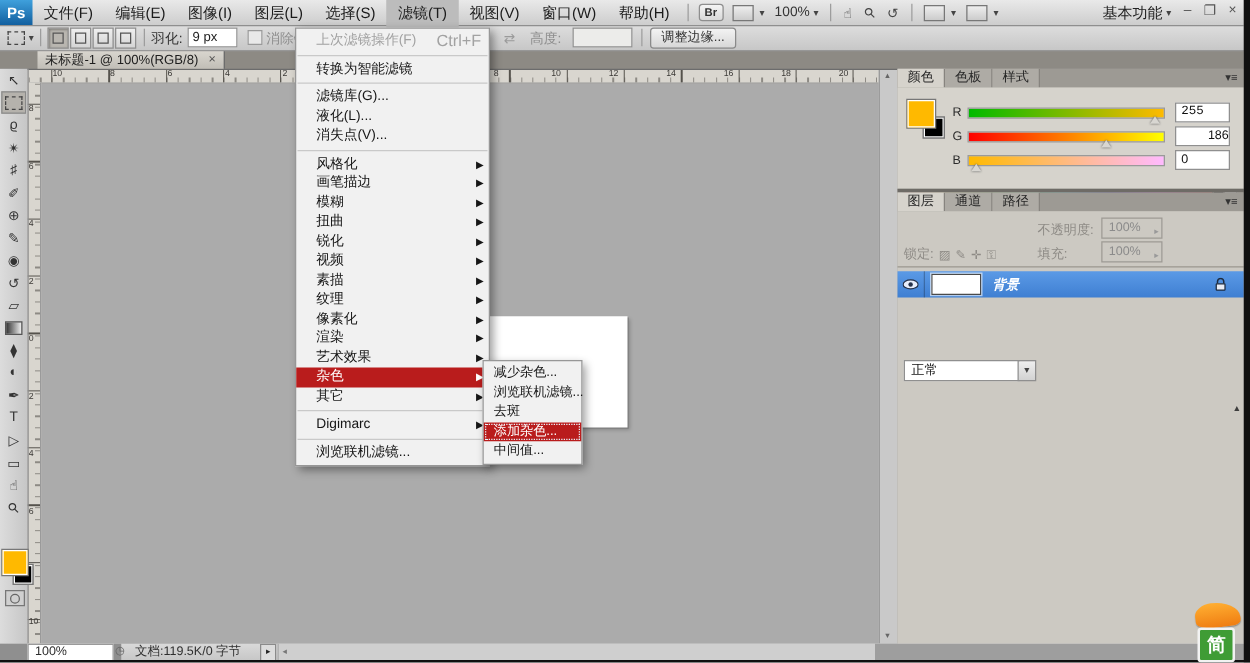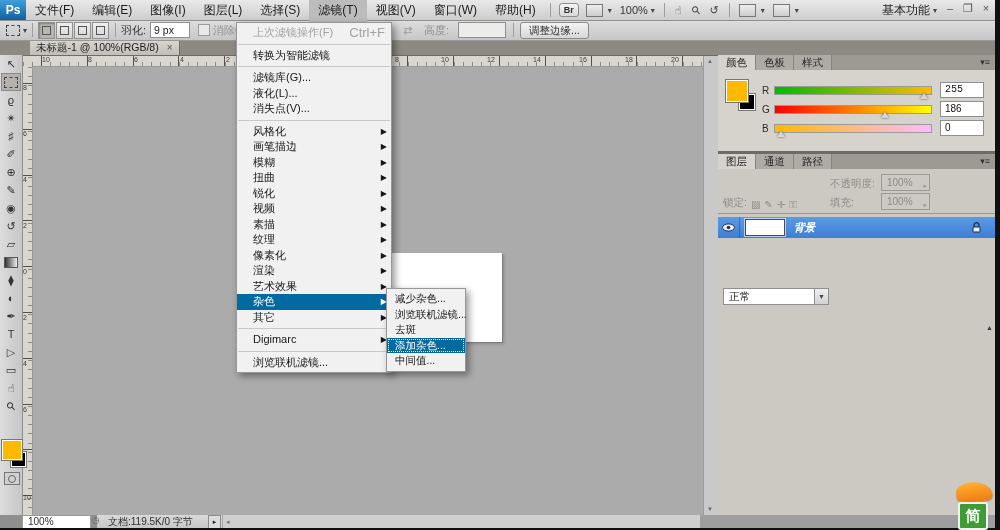--- a/index.html
+++ b/index.html
@@ -75,21 +75,21 @@
   
   .menu{background:#f1f1f1;border:1px solid #979797;box-shadow:3px 3px 7px rgba(0,0,0,.4);padding:2px 0;
         font-size:11px;color:#161616}
   #filter-menu{left:236px;top:22px;width:154px;z-index:20}
   #noise-submenu{left:386px;top:288px;width:78px;z-index:21}
   .mi{height:15.5px;line-height:15.5px;padding:0 6px 0 16px;display:flex;align-items:flex-end;position:relative;white-space:nowrap}
   .mi .lbl{flex:1}
   .mi .sc{font-size:13px}
   .mi .sub{position:absolute;right:4px;font-size:8px}
   .mi.disabled{color:#a2a2a2}
-  .mi.hl{background:#0369a1;color:#fff}
+  .mi.hl{background:#b91c1c;color:#fff}
   .mi.hl.focus{outline:1px dotted #eaf3fc;outline-offset:-2px}
   .msep{height:1px;background:#c9c9c9;margin:3px 1px}
   #noise-submenu .mi{padding-left:8px;font-size:10.5px}
   
   #panels{left:718px;top:55px;width:277px;height:473px;z-index:3;background:#b2afa9}
   .ptabs{position:absolute;left:0;width:277px;height:15px;background:#9d9a94;display:flex;font-size:10.5px;color:#262626}
   .ptab{padding:0 8px;line-height:15px;background:#aeaba5;border-right:1px solid #87847f}
   .ptab.active{background:#d6d3cc}
   .pmenu{margin-left:auto;padding:0 5px;font-size:9px;color:#333;line-height:15px}
   .pbody{position:absolute;left:0;width:277px;background:#d6d3cc}
@@ -440,21 +440,21 @@
     <div class="abs" style="left:8px;top:10px;width:20px;height:20px;background:#ffb900;border:1px solid #fff;box-shadow:0 0 0 1px #777;z-index:2"></div>
     <div class="abs" style="left:21px;top:24px;width:14px;height:14px;background:#000;border:1px solid #fff;box-shadow:0 0 0 1px #777"></div>
     <div id="channel-rows">
         <span class="chanlab" style="left: 44px; top: 15px;">R</span>
         <div class="track" style="left: 56px; top: 16px; background: linear-gradient(to right, rgb(0, 186, 0), rgb(255, 186, 0));"></div>
         <span class="tri" style="left: 202px; top: 23px;"></span>
         <div class="valbox" style="left: 222px; top: 12px; font-family: Liberation Mono, monospace;">255</div>
         <span class="chanlab" style="left: 44px; top: 34px;">G</span>
         <div class="track" style="left: 56px; top: 35px; background: linear-gradient(to right, rgb(255, 0, 0), rgb(255, 255, 0));"></div>
         <span class="tri" style="left: 163px; top: 42px;"></span>
-        <div class="valbox" style="left: 222px; top: 31px;">186</div>
+        <div class="valbox" style="left: 222px; top: 31px; text-align: right;">186</div>
         <span class="chanlab" style="left: 44px; top: 53px;">B</span>
         <div class="track" style="left: 56px; top: 54px; background: linear-gradient(to right, rgb(255, 186, 0), rgb(255, 186, 255));"></div>
         <span class="tri" style="left: 59px; top: 61px;"></span>
         <div class="valbox" style="left: 222px; top: 50px;">0</div>
       </div>
     <div id="spectrum"></div>
     <div class="specend-b" style="left:252px"></div>
     <div class="specend-w" style="left:261px"></div>
   </div>
 

